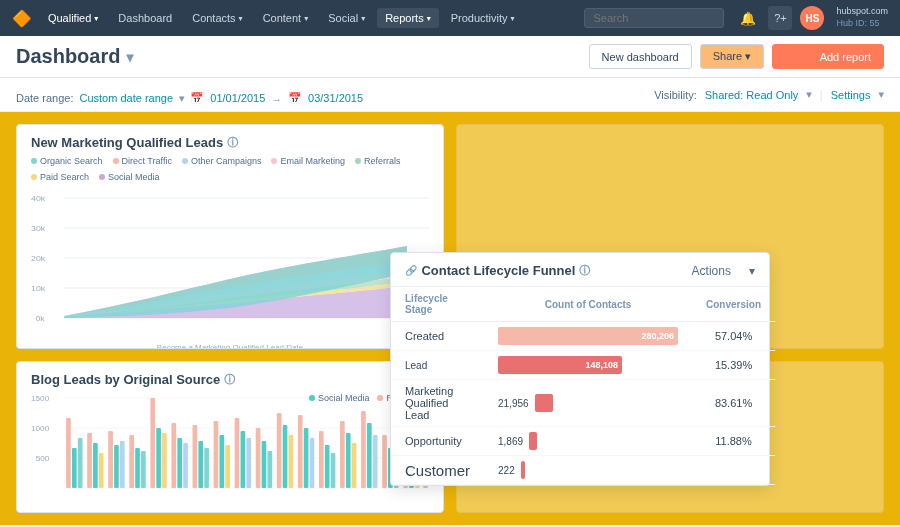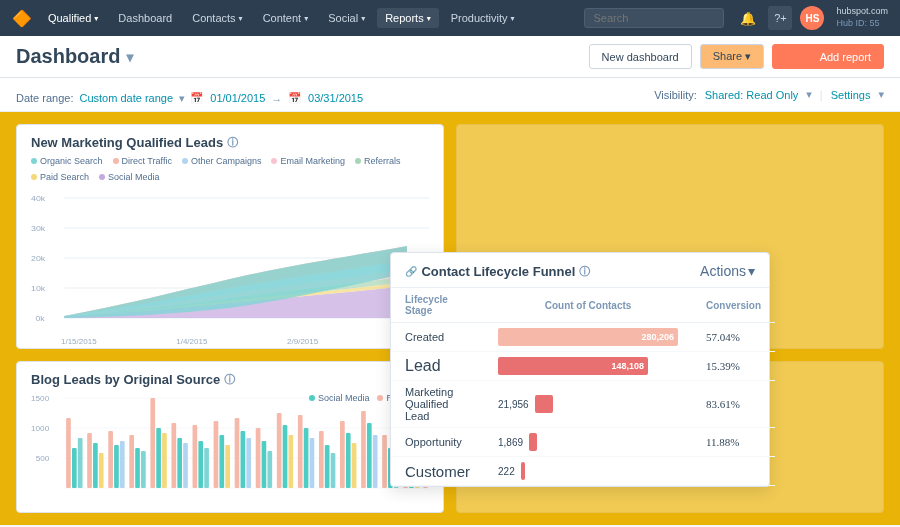--- a/index.html
+++ b/index.html
@@ -207,26 +207,26 @@
     }
     .funnel-title {
       font-size: 13px;
       font-weight: 600;
       color: #33475b;
       display: flex;
       align-items: center;
       gap: 4px;
     }
     .actions-btn {
-      font-size: 14px;
+      font-size: 12px;
       color: #516f90;
       cursor: pointer;
       display: flex;
       align-items: center;
-      gap: 2px;
+      gap: 18px;
     }
     .funnel-table { width: 100%; border-collapse: collapse; }
     .funnel-table th {
       text-align: left;
       font-size: 10px;
       font-weight: 600;
       color: #7c98b6;
       padding: 6px 14px;
       border-bottom: 1px solid #eaf0f6;
     }
@@ -249,24 +249,23 @@
       border-radius: 2px;
       display: flex;
       align-items: center;
       justify-content: flex-end;
       padding-right: 4px;
       font-size: 9px;
       color: white;
       font-weight: 600;
     }
     .conversion-cell {
-      text-align: left;
+      text-align: center;
       font-size: 11px;
       color: #33475b;
-      font-family: Liberation Serif, serif;
     }
 
     
     .dashboard-wrapper {
       position: relative;
       background: #eab308;
       height: calc(527px - 36px - 44px - 34px);
       overflow: hidden;
     }
 
@@ -428,26 +427,20 @@
 
           <path d="M30,128 C80,123 130,114 180,106 C230,98 280,91 340,81 L340,88 C280,97 230,103 180,110 C130,117 80,125 30,128 Z" fill="#f9c4d0" opacity="0.7"></path>
 
           <path d="M30,128 C80,121 130,110 180,100 C230,90 280,83 340,72 L340,81 C280,91 230,98 180,106 C130,114 80,123 30,128 Z" fill="#b0d4f1" opacity="0.7"></path>
 
           <path d="M30,128 C80,118 130,104 180,91 C230,78 280,70 340,58 L340,72 C280,83 230,90 180,100 C130,110 80,121 30,128 Z" fill="#f5b8a9" opacity="0.8"></path>
 
           <path d="M30,130 C80,129 130,126 180,120 C230,112 280,100 340,85 L340,58 C280,70 230,78 180,91 C130,104 80,118 30,128 Z" fill="#7fd4d4" opacity="0.8"></path>
         </svg>
         
-        <div style="display:flex; justify-content:space-between; padding-left:30px; font-size:8px; color:#99acc2; margin-top:-4px;">
-          <span>1/15/2015</span>
-          <span>1/4/2015</span>
-          <span>2/9/2015</span>
-          <span>2/3/2015</span>
-        </div>
         <div style="text-align:center; font-size:8px; color:#99acc2; margin-top:2px;">Become a Marketing Qualified Lead Date</div>
       </div>
     </div>
 
     <div class="card right-top-card" style="opacity:0.3;"></div>
 
     <div class="card blog-card-grid" style="position:relative;">
       <div class="card-header">
         <div class="card-title">
           <span>Blog Leads by Original Source</span>
@@ -581,24 +574,24 @@
             <div class="funnel-bar-wrap">
               <div class="funnel-bar" style="width:180px; background:#f5b8a9;">
                 <span style="font-size:9px; color:white; font-weight:600;">280,206</span>
               </div>
             </div>
           </td>
           <td class="conversion-cell">57.04%</td>
         </tr>
 
         <tr>
-          <td style="font-size:16px;">Lead</td>
+          <td style="font-size:10px;">Lead</td>
           <td class="funnel-bar-cell">
             <div class="funnel-bar-wrap">
-              <div class="funnel-bar" style="width:150px; background:#e87070;">
+              <div class="funnel-bar" style="width:124px; background:#e87070;">
                 <span style="font-size:9px; color:white; font-weight:600;">148,108</span>
               </div>
             </div>
           </td>
           <td class="conversion-cell">15.39%</td>
         </tr>
 
         <tr>
           <td style="font-size:11px;">Marketing Qualified Lead</td>
           <td class="funnel-bar-cell">

